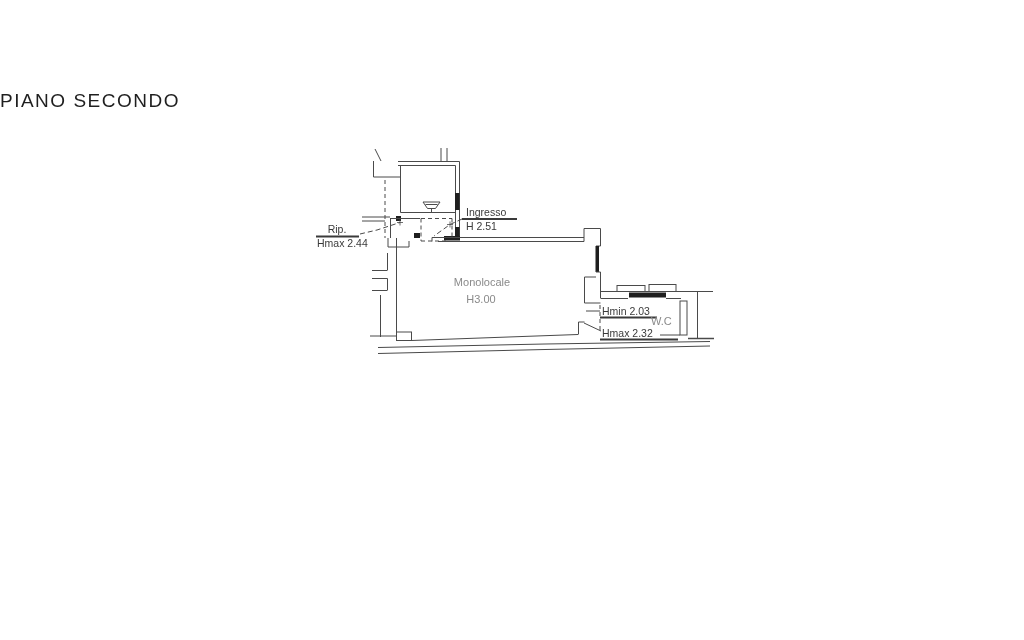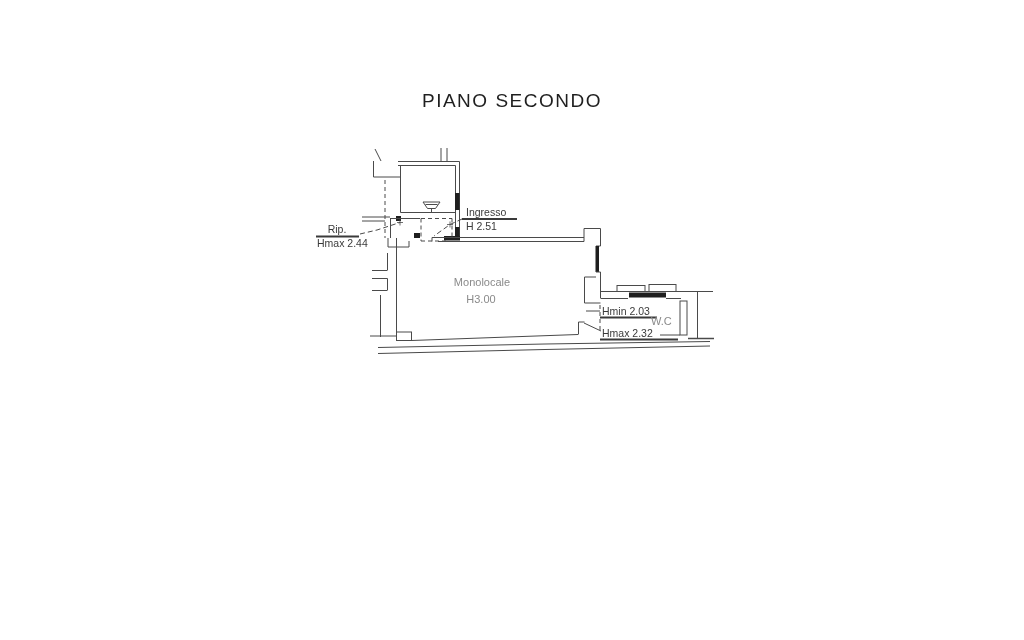--- a/index.html
+++ b/index.html
@@ -9,21 +9,21 @@
     height: 640px;
     background: #ffffff;
     overflow: hidden;
     font-family: "Liberation Sans", sans-serif;
   }
   .plan-title {
     position: absolute;
     top: 90px;
     left: 0;
     width: 1024px;
-    text-align: center;
+    text-align: left;
     font-size: 19px;
     font-weight: 400;
     letter-spacing: 1.5px;
     color: #1f1f1f;
   }
   svg.plan { position: absolute; inset: 0; }
   text { font-family: "Liberation Sans", sans-serif; }
   .lbl-dark { fill: #3a3a3a; font-size: 10.5px; }
   .lbl-light { fill: #8a8a8a; font-size: 11px; }
 </style>

